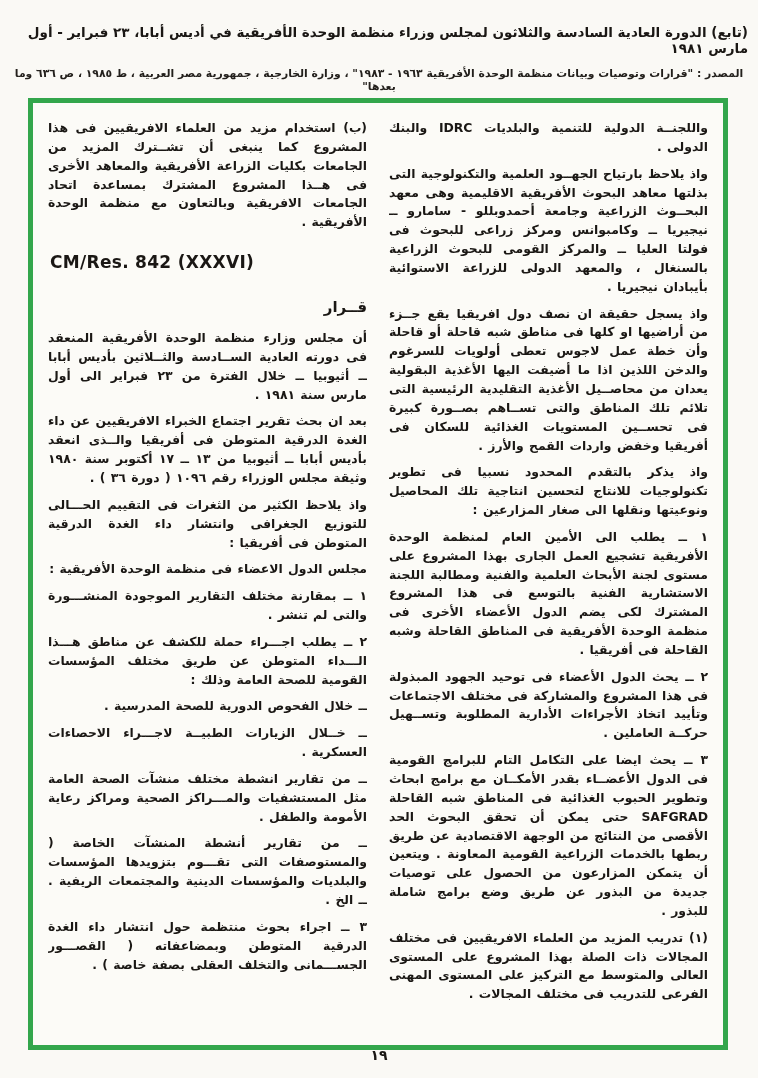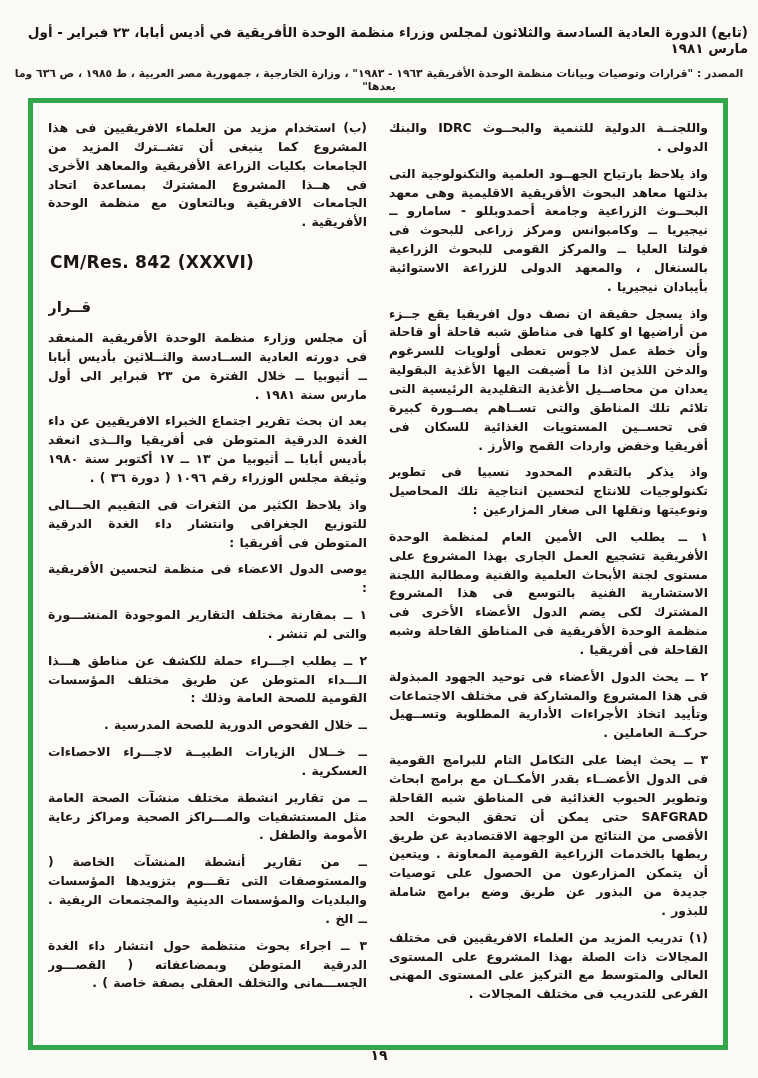--- a/index.html
+++ b/index.html
@@ -34,21 +34,21 @@
     margin-bottom:8px;
     word-spacing:1px;
   }
   .res-number {
     direction:ltr; text-align:left;
     font-size:17px; font-weight:bold;
     margin:20px 0 26px 2px;
     letter-spacing:.3px;
   }
   .res-title {
-    text-align:left; font-size:15px; font-weight:bold;
+    text-align:right; font-size:15px; font-weight:bold;
     margin-bottom:13px; letter-spacing:1px;
   }
   .res-subtitle {
     text-align:center; font-size:12.8px; font-weight:bold;
     line-height:1.7; margin:0 18px 14px 18px;
   }
   .page-number {
     position:absolute; bottom:15px; left:0; right:0;
     text-align:center; font-size:14px; font-weight:bold;
   }
@@ -59,40 +59,40 @@
 <div class="doc-header">
   <div class="header-line1">(تابع) الدورة العادية السادسة والثلاثون لمجلس وزراء منظمة الوحدة الأفريقية في أديس أبابا، ٢٣ فبراير - أول مارس ١٩٨١</div>
   <div class="header-line2">المصدر : "قرارات وتوصيات وبيانات منظمة الوحدة الأفريقية ١٩٦٣ - ١٩٨٣" ، وزارة الخارجية ، جمهورية مصر العربية ، ط ١٩٨٥ ، ص ٦٣٦ وما بعدها"</div>
 </div>
 
 <div class="green-frame">
   <div class="columns">
 
     <div class="column">
       <div>
-          <p class="para">واللجنــة الدولية للتنمية والبحــوث IDRC والبنك الدولى .</p>
+          <p class="para">واللجنــة الدولية للتنمية والبلديات IDRC والبنك الدولى .</p>
           <p class="para">واذ يلاحظ بارتياح الجهــود العلمية والتكنولوجية التى بذلتها معاهد البحوث الأفريقية الاقليمية وهى معهد البحــوث الزراعية وجامعة أحمدوبللو - سامارو ــ نيجيريا ــ وكامبوانس ومركز زراعى للبحوث فى فولتا العليا ــ والمركز القومى للبحوث الزراعية بالسنغال ، والمعهد الدولى للزراعة الاستوائية بأيبادان نيجيريا .</p>
           <p class="para">واذ يسجل حقيقة ان نصف دول افريقيا يقع جــزء من أراضيها او كلها فى مناطق شبه قاحلة أو قاحلة وأن خطة عمل لاجوس تعطى أولويات للسرغوم والدخن اللذين اذا ما أضيفت اليها الأغذية البقولية يعدان من محاصــيل الأغذية التقليدية الرئيسية التى تلائم تلك المناطق والتى تســاهم بصــورة كبيرة فى تحســين المستويات الغذائية للسكان فى أفريقيا وخفض واردات القمح والأرز .</p>
           <p class="para">واذ يذكر بالتقدم المحدود نسبيا فى تطوير تكنولوجيات للانتاج لتحسين انتاجية تلك المحاصيل ونوعيتها ونقلها الى صغار المزارعين :</p>
           <p class="para">١ ــ يطلب الى الأمين العام لمنظمة الوحدة الأفريقية تشجيع العمل الجارى بهذا المشروع على مستوى لجنة الأبحاث العلمية والفنية ومطالبة اللجنة الاستشارية الفنية بالتوسع فى هذا المشروع المشترك لكى يضم الدول الأعضاء الأخرى فى منظمة الوحدة الأفريقية فى المناطق القاحلة وشبه القاحلة فى أفريقيا .</p>
           <p class="para">٢ ــ يحث الدول الأعضاء فى توحيد الجهود المبذولة فى هذا المشروع والمشاركة فى مختلف الاجتماعات وتأييد اتخاذ الأجراءات الأدارية المطلوبة وتســهيل حركــة العاملين .</p>
           <p class="para">٣ ــ يحث ايضا على التكامل التام للبرامج القومية فى الدول الأعضــاء بقدر الأمكــان مع برامج ابحاث وتطوير الحبوب الغذائية فى المناطق شبه القاحلة SAFGRAD حتى يمكن أن تحقق البحوث الحد الأقصى من النتائج من الوجهة الاقتصادية عن طريق ربطها بالخدمات الزراعية القومية المعاونة . ويتعين أن يتمكن المزارعون من الحصول على توصيات جديدة من البذور عن طريق وضع برامج شاملة للبذور .</p>
           <p class="para">(١) تدريب المزيد من العلماء الافريقيين فى مختلف المجالات ذات الصلة بهذا المشروع على المستوى العالى والمتوسط مع التركيز على المستوى المهنى الفرعى للتدريب فى مختلف المجالات .</p>
         </div>
     </div>
 
     <div class="column">
       <p class="para">(ب) استخدام مزيد من العلماء الافريقيين فى هذا المشروع كما ينبغى أن تشــترك المزيد من الجامعات بكليات الزراعة الأفريقية والمعاهد الأخرى فى هــذا المشروع المشترك بمساعدة اتحاد الجامعات الافريقية وبالتعاون مع منظمة الوحدة الأفريقية .</p>
       <div class="res-number">CM/Res. 842 (XXXVI)</div>
       <div class="res-title">قــرار</div>
       <div>
           <p class="para">أن مجلس وزارء منظمة الوحدة الأفريقية المنعقد فى دورته العادية الســادسة والثــلاثين بأديس أبابا ــ أثيوبيا ــ خلال الفترة من ٢٣ فبراير الى أول مارس سنة ١٩٨١ .</p>
           <p class="para">بعد ان بحث تقرير اجتماع الخبراء الافريقيين عن داء الغدة الدرقية المتوطن فى أفريقيا والــذى انعقد بأديس أبابا ــ أثيوبيا من ١٣ ــ ١٧ أكتوبر سنة ١٩٨٠ وثيقة مجلس الوزراء رقم ١٠٩٦ ( دورة ٣٦ ) .</p>
           <p class="para">واذ يلاحظ الكثير من الثغرات فى التقييم الحـــالى للتوزيع الجغرافى وانتشار داء الغدة الدرقية المتوطن فى أفريقيا :</p>
-          <p class="para">يوصى الدول الاعضاء فى منظمة لتحسين الأفريقية :</p>
+          <p class="para">مجلس الدول الاعضاء فى منظمة الوحدة الأفريقية :</p>
           <p class="para">١ ــ بمقارنة مختلف التقارير الموجودة المنشـــورة والتى لم تنشر .</p>
           <p class="para">٢ ــ يطلب اجـــراء حملة للكشف عن مناطق هـــذا الـــداء المتوطن عن طريق مختلف المؤسسات القومية للصحة العامة وذلك :</p>
           <p class="para">ــ خلال الفحوص الدورية للصحة المدرسية .</p>
           <p class="para">ــ خــلال الزيارات الطبيــة لاجـــراء الاحصاءات العسكرية .</p>
           <p class="para">ــ من تقارير انشطة مختلف منشآت الصحة العامة مثل المستشفيات والمـــراكز الصحية ومراكز رعاية الأمومة والطفل .</p>
           <p class="para">ــ من تقارير أنشطة المنشآت الخاصة ( والمستوصفات التى تقـــوم بتزويدها المؤسسات والبلديات والمؤسسات الدينية والمجتمعات الريفية . ــ الخ .</p>
           <p class="para">٣ ــ اجراء بحوث منتظمة حول انتشار داء الغدة الدرقية المتوطن وبمضاعفاته ( القصـــور الجســـمانى والتخلف العقلى بصفة خاصة ) .</p>
         </div>
     </div>
 

